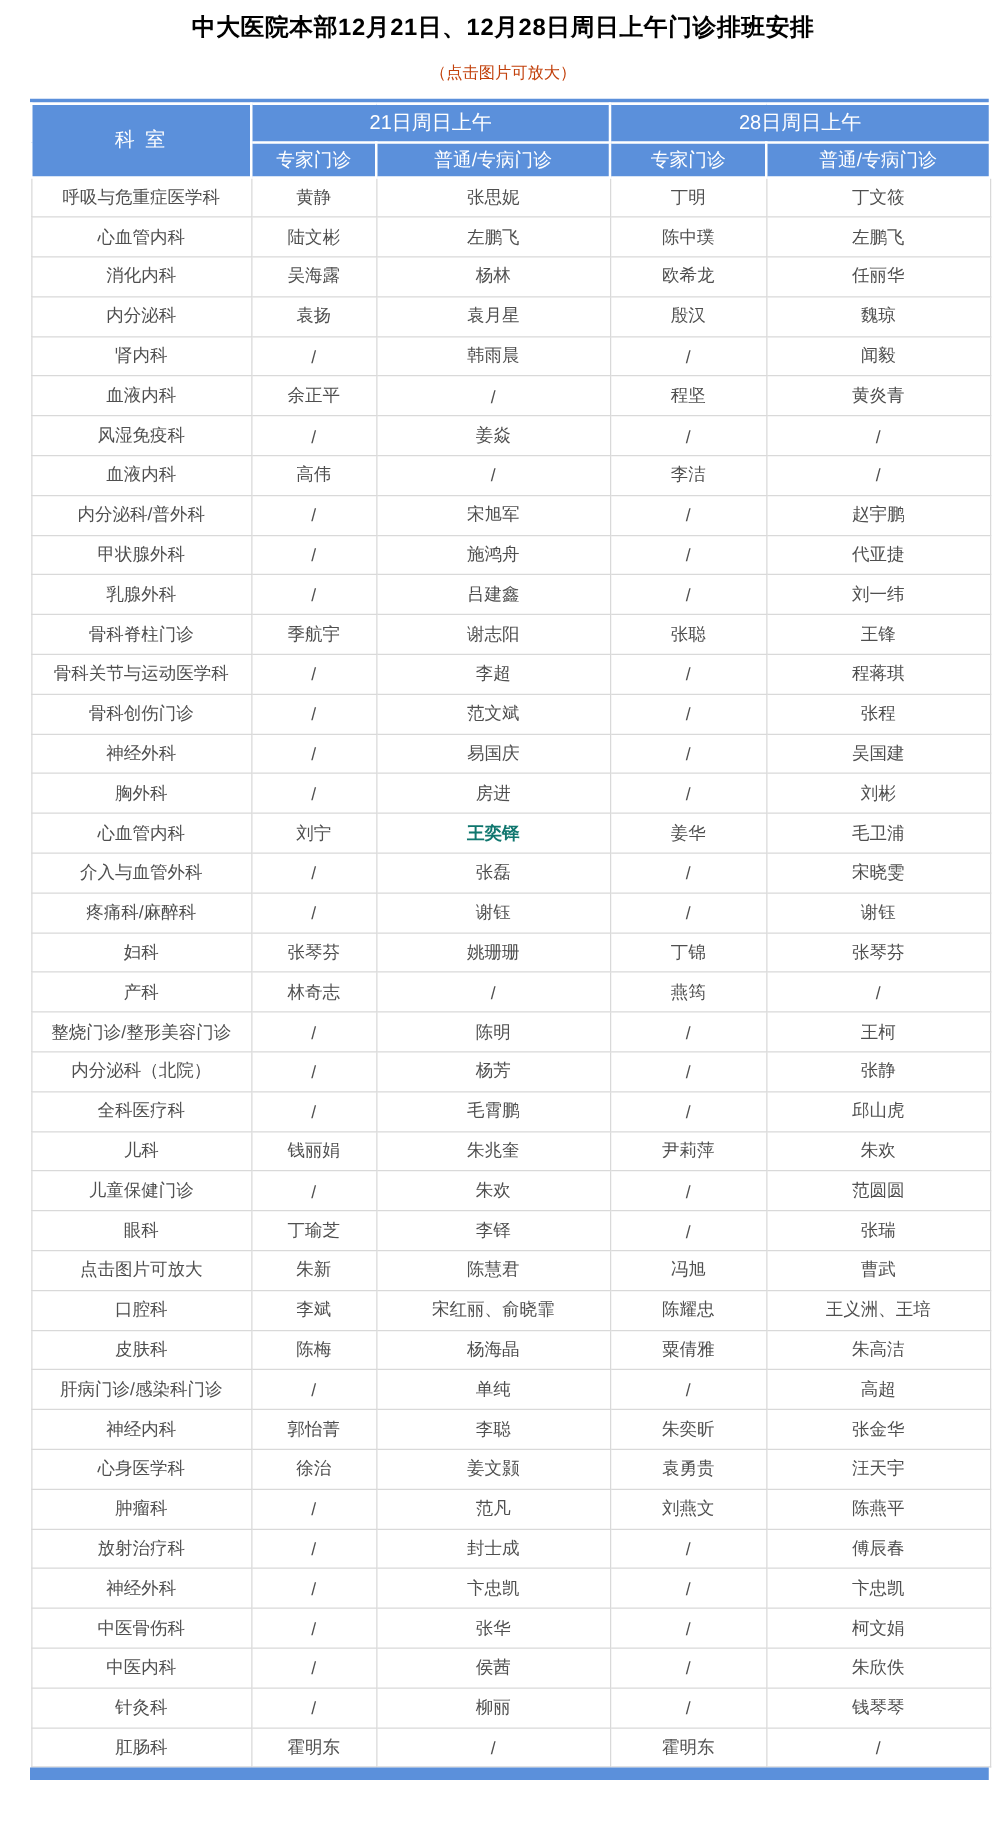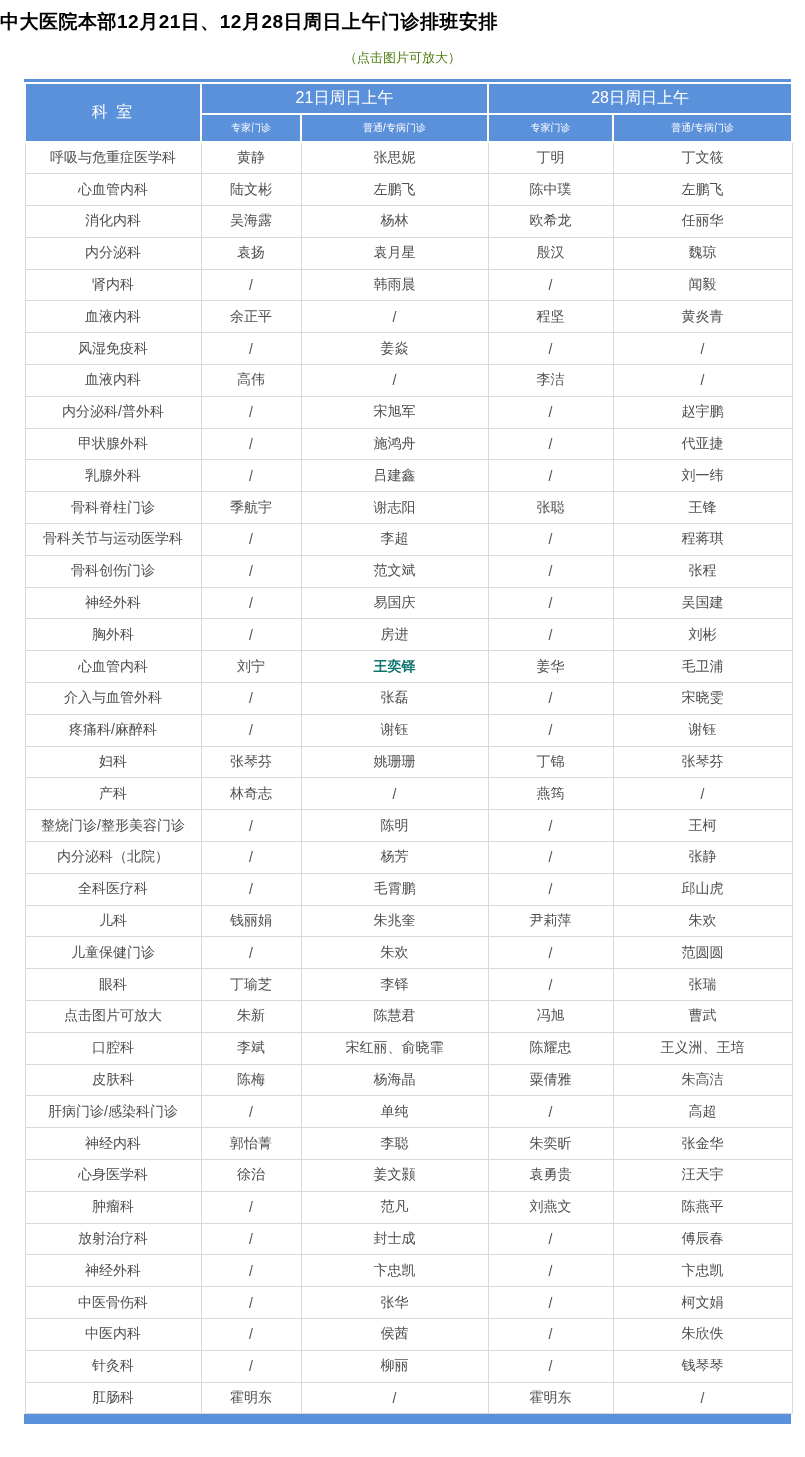--- a/index.html
+++ b/index.html
@@ -5,48 +5,49 @@
   * { box-sizing: border-box; }
   html, body { margin: 0; padding: 0; }
   body {
     width: 805px; height: 1457px;
     background: #ffffff;
     font-family: "Liberation Sans", "DejaVu Sans", sans-serif;
     overflow: hidden;
   }
   .title {
     margin: 0; padding-top: 9px;
+    text-align: center;
     font-size: 19px; font-weight: 700; color: #000000;
     letter-spacing: 0.5px;
   }
   .subtitle {
     margin-top: 14px;
     text-align: center;
-    font-size: 13px; color: #4d7c0f;
+    font-size: 13px; color: #c2410c;
   }
   .top-bar {
     width: 767px; height: 3px;
     background: #5B90DB;
     margin: 12px 0 0 24px;
   }
   table.schedule {
     border-collapse: collapse;
     table-layout: fixed;
     width: 767px;
     margin: 0 0 0 24px;
   }
   th {
     background: #5B90DB;
     color: #ffffff;
     border: 2px solid #ffffff;
     font-weight: 400;
     padding: 0;
   }
   thead tr.group-row th { height: 31px; font-size: 16px; }
-  thead tr.sub-row th { height: 28px; font-size: 10px; margin-left: 41px; }
+  thead tr.sub-row th { height: 28px; font-size: 15px; margin-left: 41px; }
   th.dept-th { font-size: 16px; letter-spacing: 2px; margin-top: 20px; }
   td {
     border: 1px solid #d9d9d9;
     text-align: center;
     vertical-align: middle;
     height: 31.8px;
     font-size: 14px;
     color: #4f4f4f;
     padding: 0;
     overflow: hidden;

